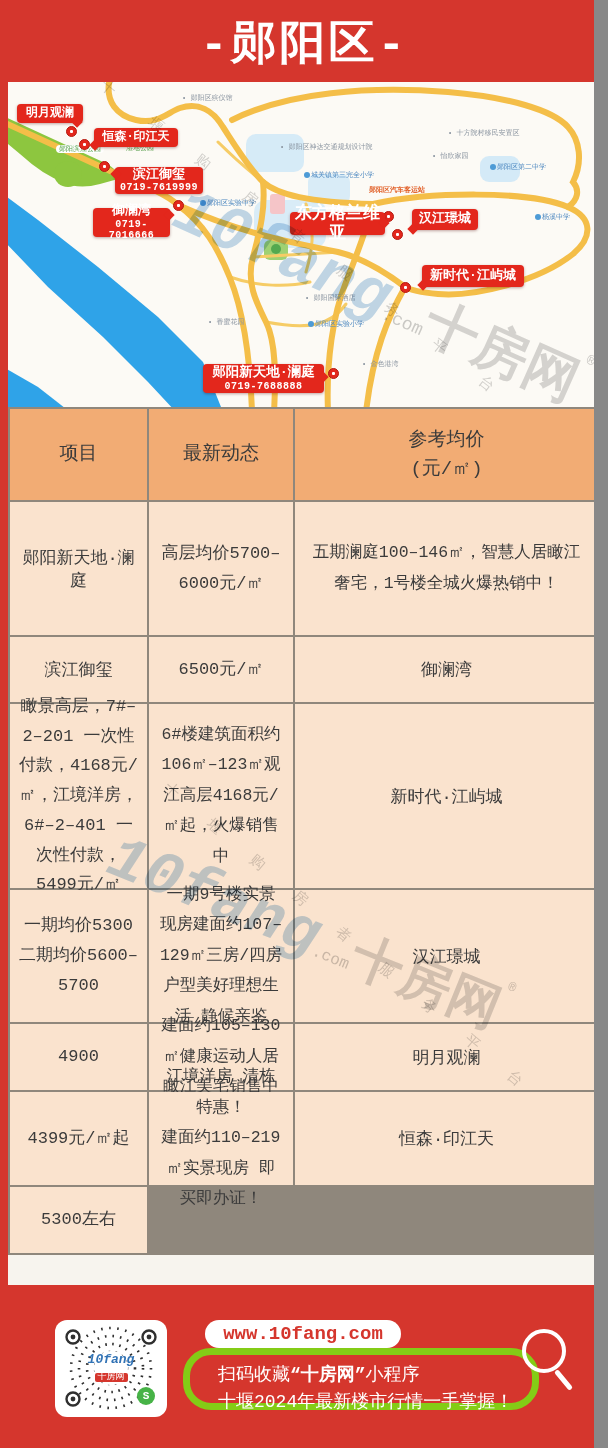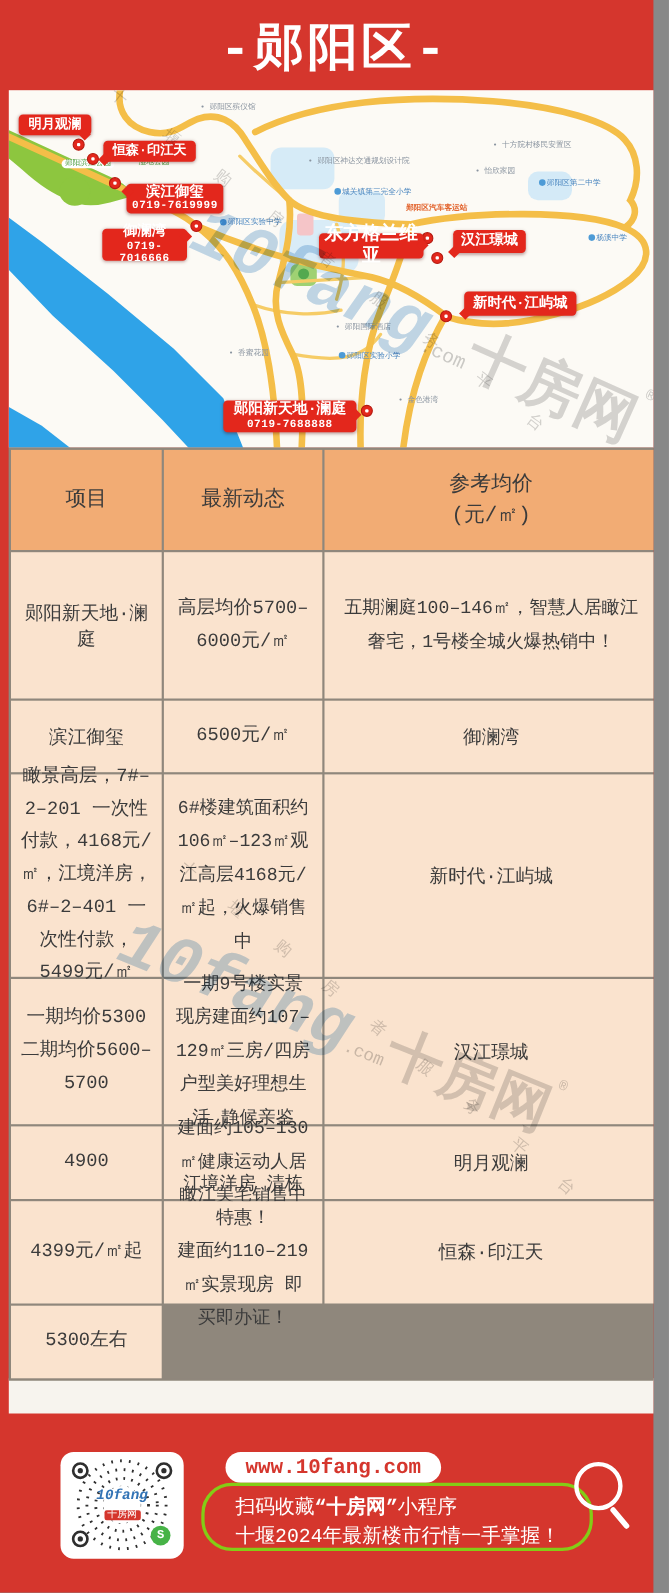--- a/index.html
+++ b/index.html
@@ -61,21 +61,21 @@
   .qr-logo{position:absolute;left:0;top:33px;width:112px;text-align:center;line-height:1.05;}
   .qr-logo .l1{font-size:13px;font-weight:bold;font-style:italic;color:#3273B5;}
   .qr-logo .l2{display:inline-block;font-size:9px;color:#ffffff;background:#D5362D;
                border-radius:2px;padding:0 3px;margin-top:1px;}
   .qr-wechat{position:absolute;right:12px;bottom:12px;width:18px;height:18px;border-radius:50%;
              background:#47B347;color:#ffffff;font-size:11px;font-weight:bold;
              display:flex;align-items:center;justify-content:center;}
   .site-pill{position:absolute;left:205px;top:35px;width:196px;height:28px;background:#ffffff;
              border-radius:15px;display:flex;align-items:center;justify-content:center;
              font-size:19px;font-weight:bold;color:#D5362D;}
-  .info-box{position:absolute;left:183px;top:63px;width:356px;height:62px;border:3px solid #84cc16;
+  .info-box{position:absolute;left:183px;top:63px;width:356px;height:62px;border:7px solid #84cc16;
             border-radius:28px;box-sizing:border-box;color:#ffffff;font-size:18px;
             padding:7px 0 0 28px;line-height:1.5;}
   .info-box b{font-weight:bold;}
   .mag-circle{position:absolute;left:522px;top:44px;width:44px;height:44px;border:4px solid #ffffff;
               border-radius:50%;box-sizing:border-box;z-index:3;}
   .mag-handle{position:absolute;left:561px;top:83px;width:5px;height:24px;background:#ffffff;
               border-radius:3px;transform:rotate(-40deg);z-index:3;}
 </style>
 </head>
 <body>

